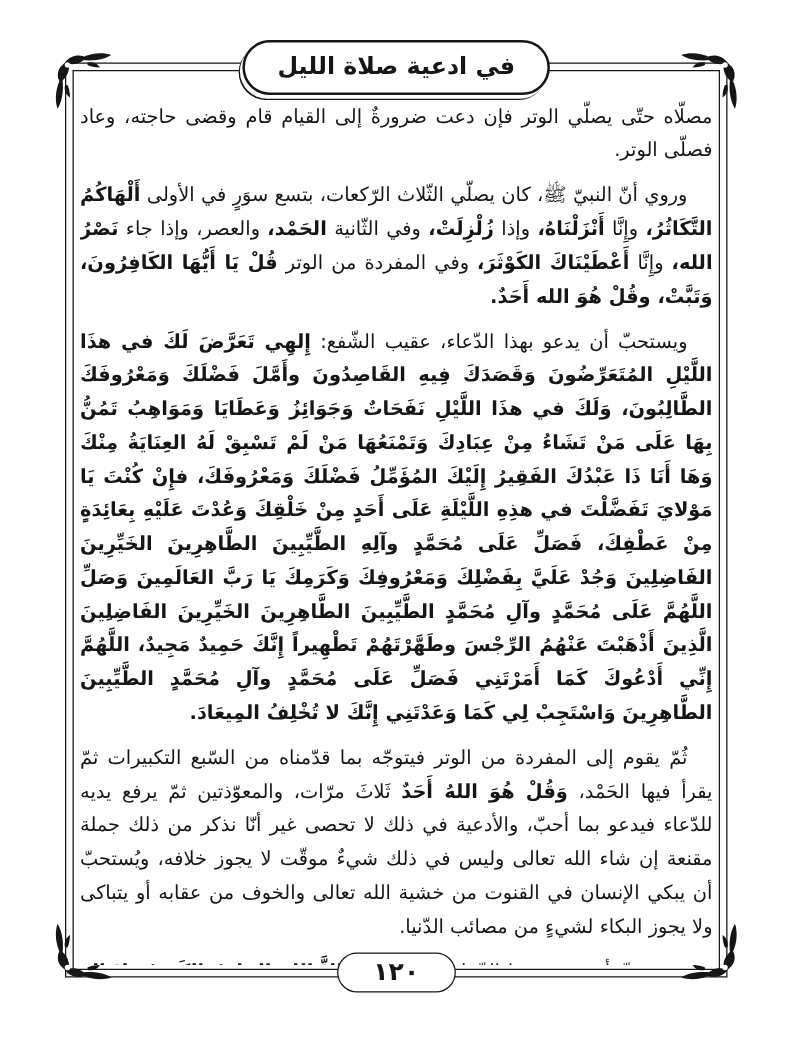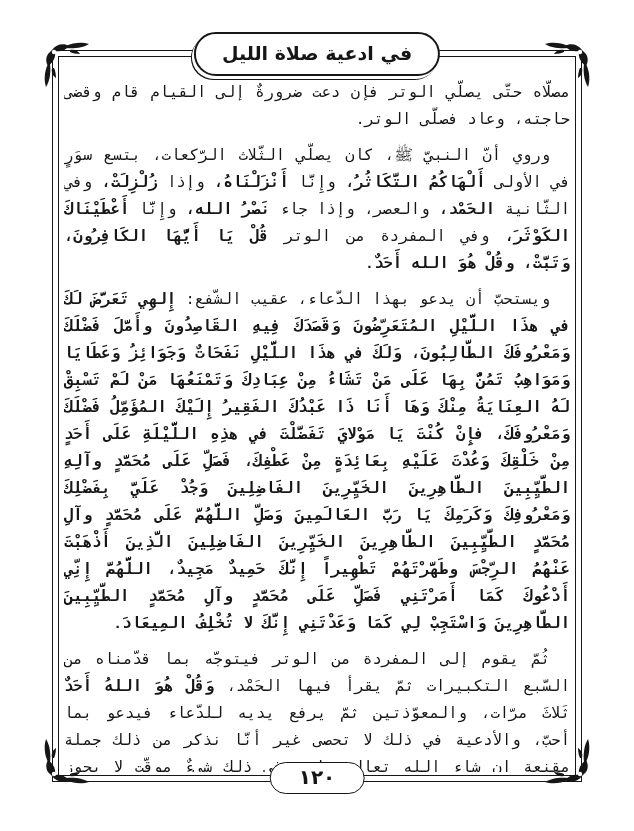--- a/index.html
+++ b/index.html
@@ -28,21 +28,21 @@
   }
   .title-cartouche{top:32px;padding:8px 26px 10px;font-size:19px;font-weight:bold;}
   .page-cartouche{top:762px;padding:2px 28px 4px;font-size:20px;font-weight:bold;
     border-width:1.8px;border-radius:18px;box-shadow:none;}
   
   .body-text{
     position:absolute;right:64px;left:64px;top:80px;height:692px;overflow:hidden;
     direction:rtl;text-align:justify;z-index:2;
     font-size:15.5px;line-height:27px;color:#161616;
   }
-  .para{margin:0 0 9px 0;font-family:Liberation Mono, monospace;}
+  .para{margin:0 0 9px 0;}
   .para.indent{text-indent:20px;}
   .emph{font-weight:bold;}
   .hidden-defs{position:absolute;width:0;height:0;overflow:hidden;}
 </style>
 </head>
 <body>
 
 <svg class="hidden-defs" aria-hidden="true">
   <defs>
     <symbol id="corner-flourish" viewBox="0 0 48 48">

